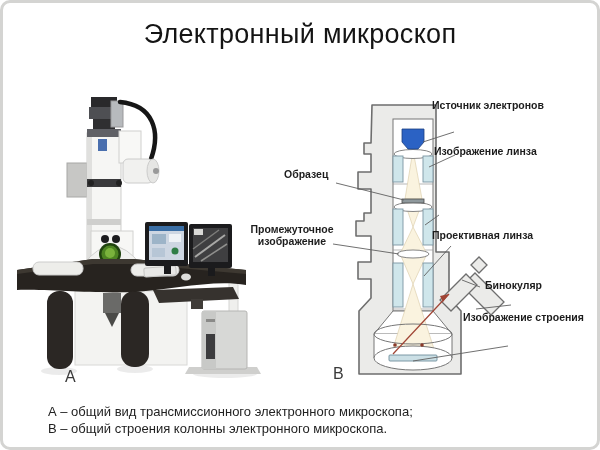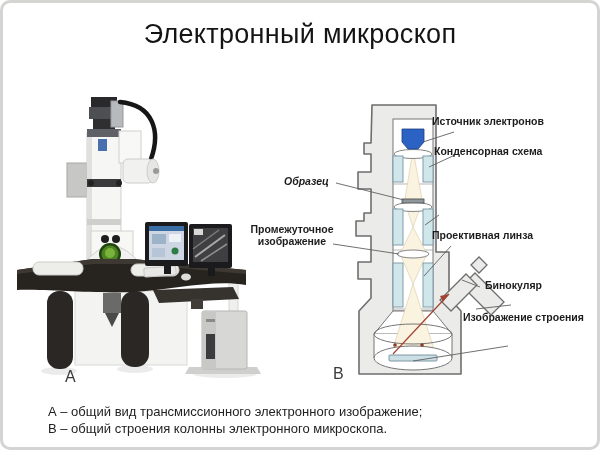--- a/index.html
+++ b/index.html
@@ -192,27 +192,27 @@
       <line x1="333" y1="180" x2="401" y2="197"></line>
       <line x1="436" y1="212" x2="422" y2="222"></line>
       <line x1="330" y1="241" x2="396" y2="251"></line>
       <line x1="448" y1="243" x2="421" y2="273"></line>
       <line x1="477" y1="284" x2="459" y2="277"></line>
       <line x1="508" y1="302" x2="473" y2="306"></line>
       <line x1="505" y1="343" x2="410" y2="358"></line>
     </g>
   </svg>
 
-  <div class="dlabel" style="left:429px;top:112px;">Источник электронов</div>
-  <div class="dlabel" style="left:431px;top:142px;">Конденсорная схема</div>
-  <div class="dlabel" style="left:281px;top:172px;font-style:italic;">Образец</div>
+  <div class="dlabel" style="left:429px;top:96px;">Источник электронов</div>
+  <div class="dlabel" style="left:431px;top:142px;">Изображение линза</div>
+  <div class="dlabel" style="left:281px;top:165px;">Образец</div>
   <div class="dlabel" style="left:429px;top:226px;">Проективная линза</div>
   <div class="dlabel wrap" style="left:243px;top:220px;">Промежуточное изображение</div>
   <div class="dlabel" style="left:482px;top:276px;text-align:center;">Бинокуляр</div>
   <div class="dlabel" style="left:460px;top:308px;">Изображение строения</div>
 
   <div class="fig-letter" style="left:62px;top:365px;">А</div>
   <div class="fig-letter" style="left:330px;top:362px;">В</div>
 
-  <div class="caption" style="top:400px;">А – общий вид трансмиссионного электронного изображение;</div>
+  <div class="caption" style="top:400px;">А – общий вид трансмиссионного электронного микроскопа;</div>
   <div class="caption" style="top:417px;">В – общий строения колонны электронного микроскопа.</div>
 
 </div>
 
 </body></html>

